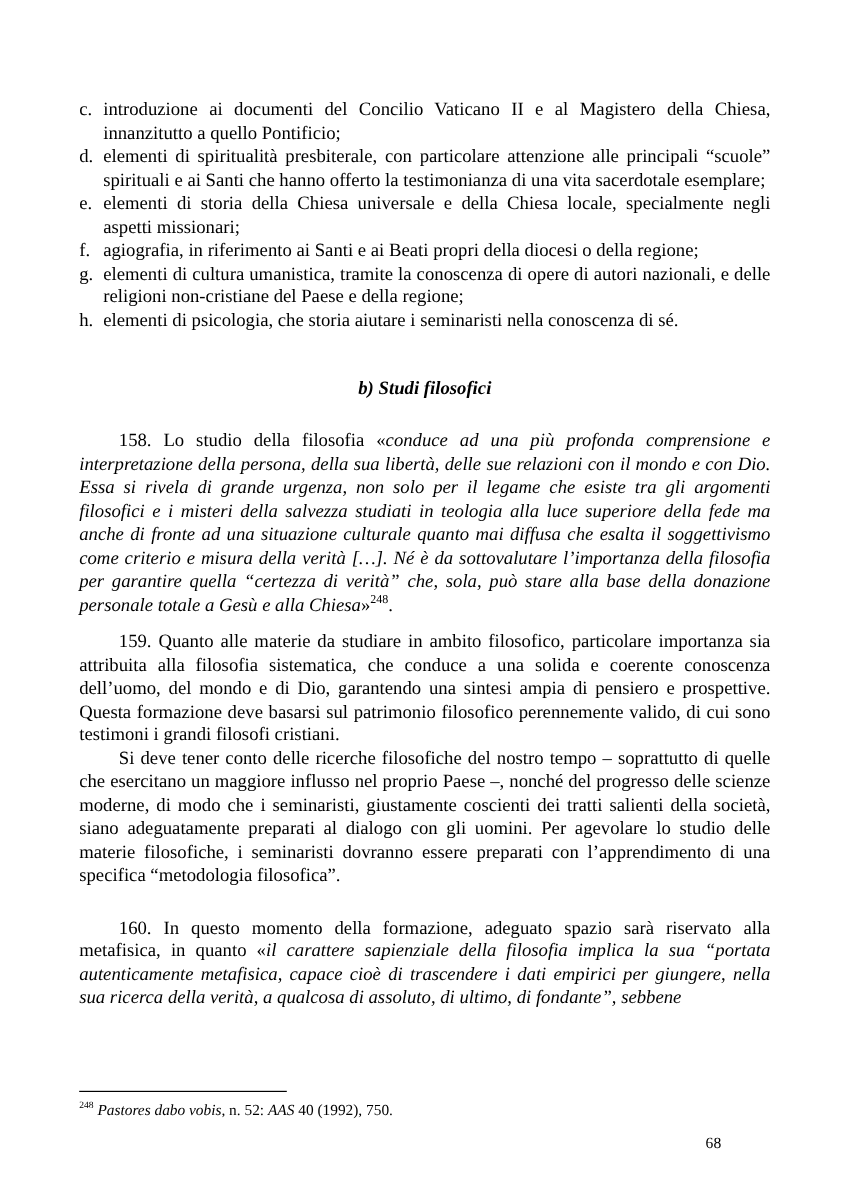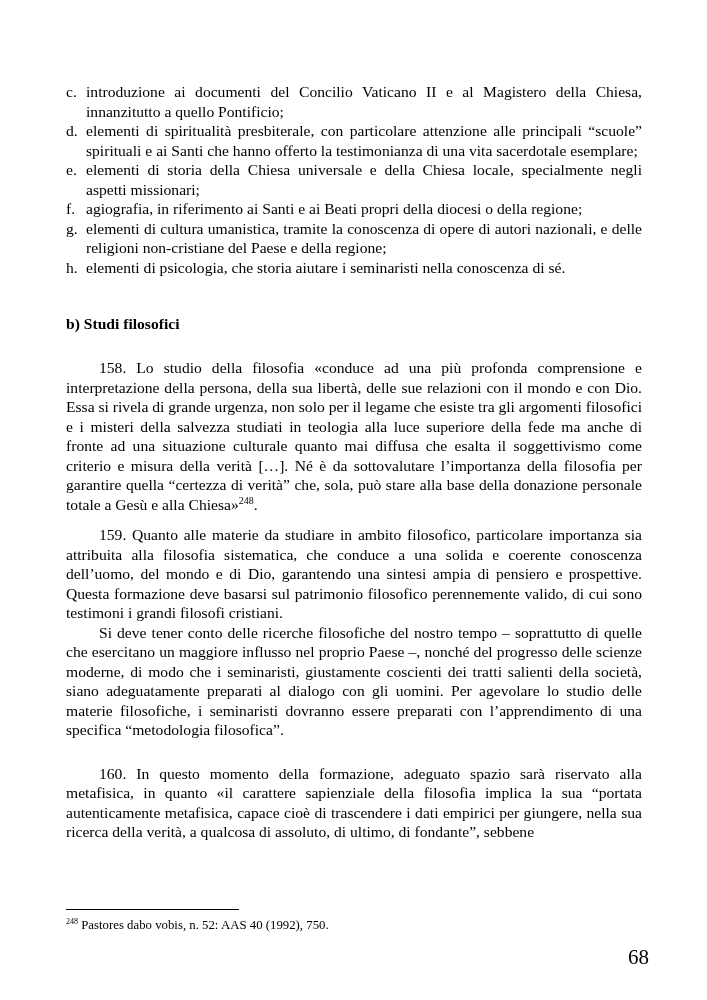--- a/index.html
+++ b/index.html
@@ -2,32 +2,32 @@
 <html><head>
 <meta charset="utf-8">
 <style>
   html, body { margin: 0; padding: 0; background: #ffffff; }
   body { width: 707px; height: 1000px; position: relative; overflow: hidden;
          font-family: "Liberation Serif", serif; color: #000; font-size: 15.6px; }
   .page { position: absolute; left: 66px; top: 82px; width: 576px; }
   ol.items { list-style: none; margin: 0; padding: 0; }
   ol.items li { position: relative; padding-left: 20px; line-height: 19.5px; text-align: justify; }
   ol.items li .lbl { position: absolute; left: 0; top: 0; }
-  .heading { font-weight: bold; margin-top: 37px; line-height: 20px; }
+  .heading { font-weight: bold; font-style: italic; margin-top: 37px; line-height: 20px; text-align: center; }
   p.para { margin: 0; text-indent: 33px; line-height: 19.5px; text-align: justify; }
   p.gap1 { margin-top: 24px; }
   p.gap2 { margin-top: 11px; }
   p.gap3 { }
   p.gap4 { margin-top: 24px; }
-  .it { }
+  .it { font-style: italic; }
   sup { font-size: 10px; line-height: 0; vertical-align: super; }
   .fn-rule { position: absolute; left: 66px; top: 909px; width: 173px; border-top: 1px solid #000; }
   .footnote { position: absolute; left: 66px; top: 917px; font-size: 12.8px; line-height: 16px; }
   .footnote sup { font-size: 8px; }
-  .pagenum { position: absolute; left: 628px; top: 945px; font-size: 21px; }
+  .pagenum { position: absolute; left: 588px; top: 945px; font-size: 13px; }
 </style>
 </head>
 <body>
 
 <div class="page">
   <ol class="items">
     <li><span class="lbl">c.</span><span>introduzione ai documenti del Concilio Vaticano II e al Magistero della Chiesa, innanzitutto a quello Pontificio;</span></li>
     <li><span class="lbl">d.</span><span>elementi di spiritualità presbiterale, con particolare attenzione alle principali “scuole” spirituali e ai Santi che hanno offerto la testimonianza di una vita sacerdotale esemplare;</span></li>
     <li><span class="lbl">e.</span><span>elementi di storia della Chiesa universale e della Chiesa locale, specialmente negli aspetti missionari;</span></li>
     <li><span class="lbl">f.</span><span>agiografia, in riferimento ai Santi e ai Beati propri della diocesi o della regione;</span></li>

